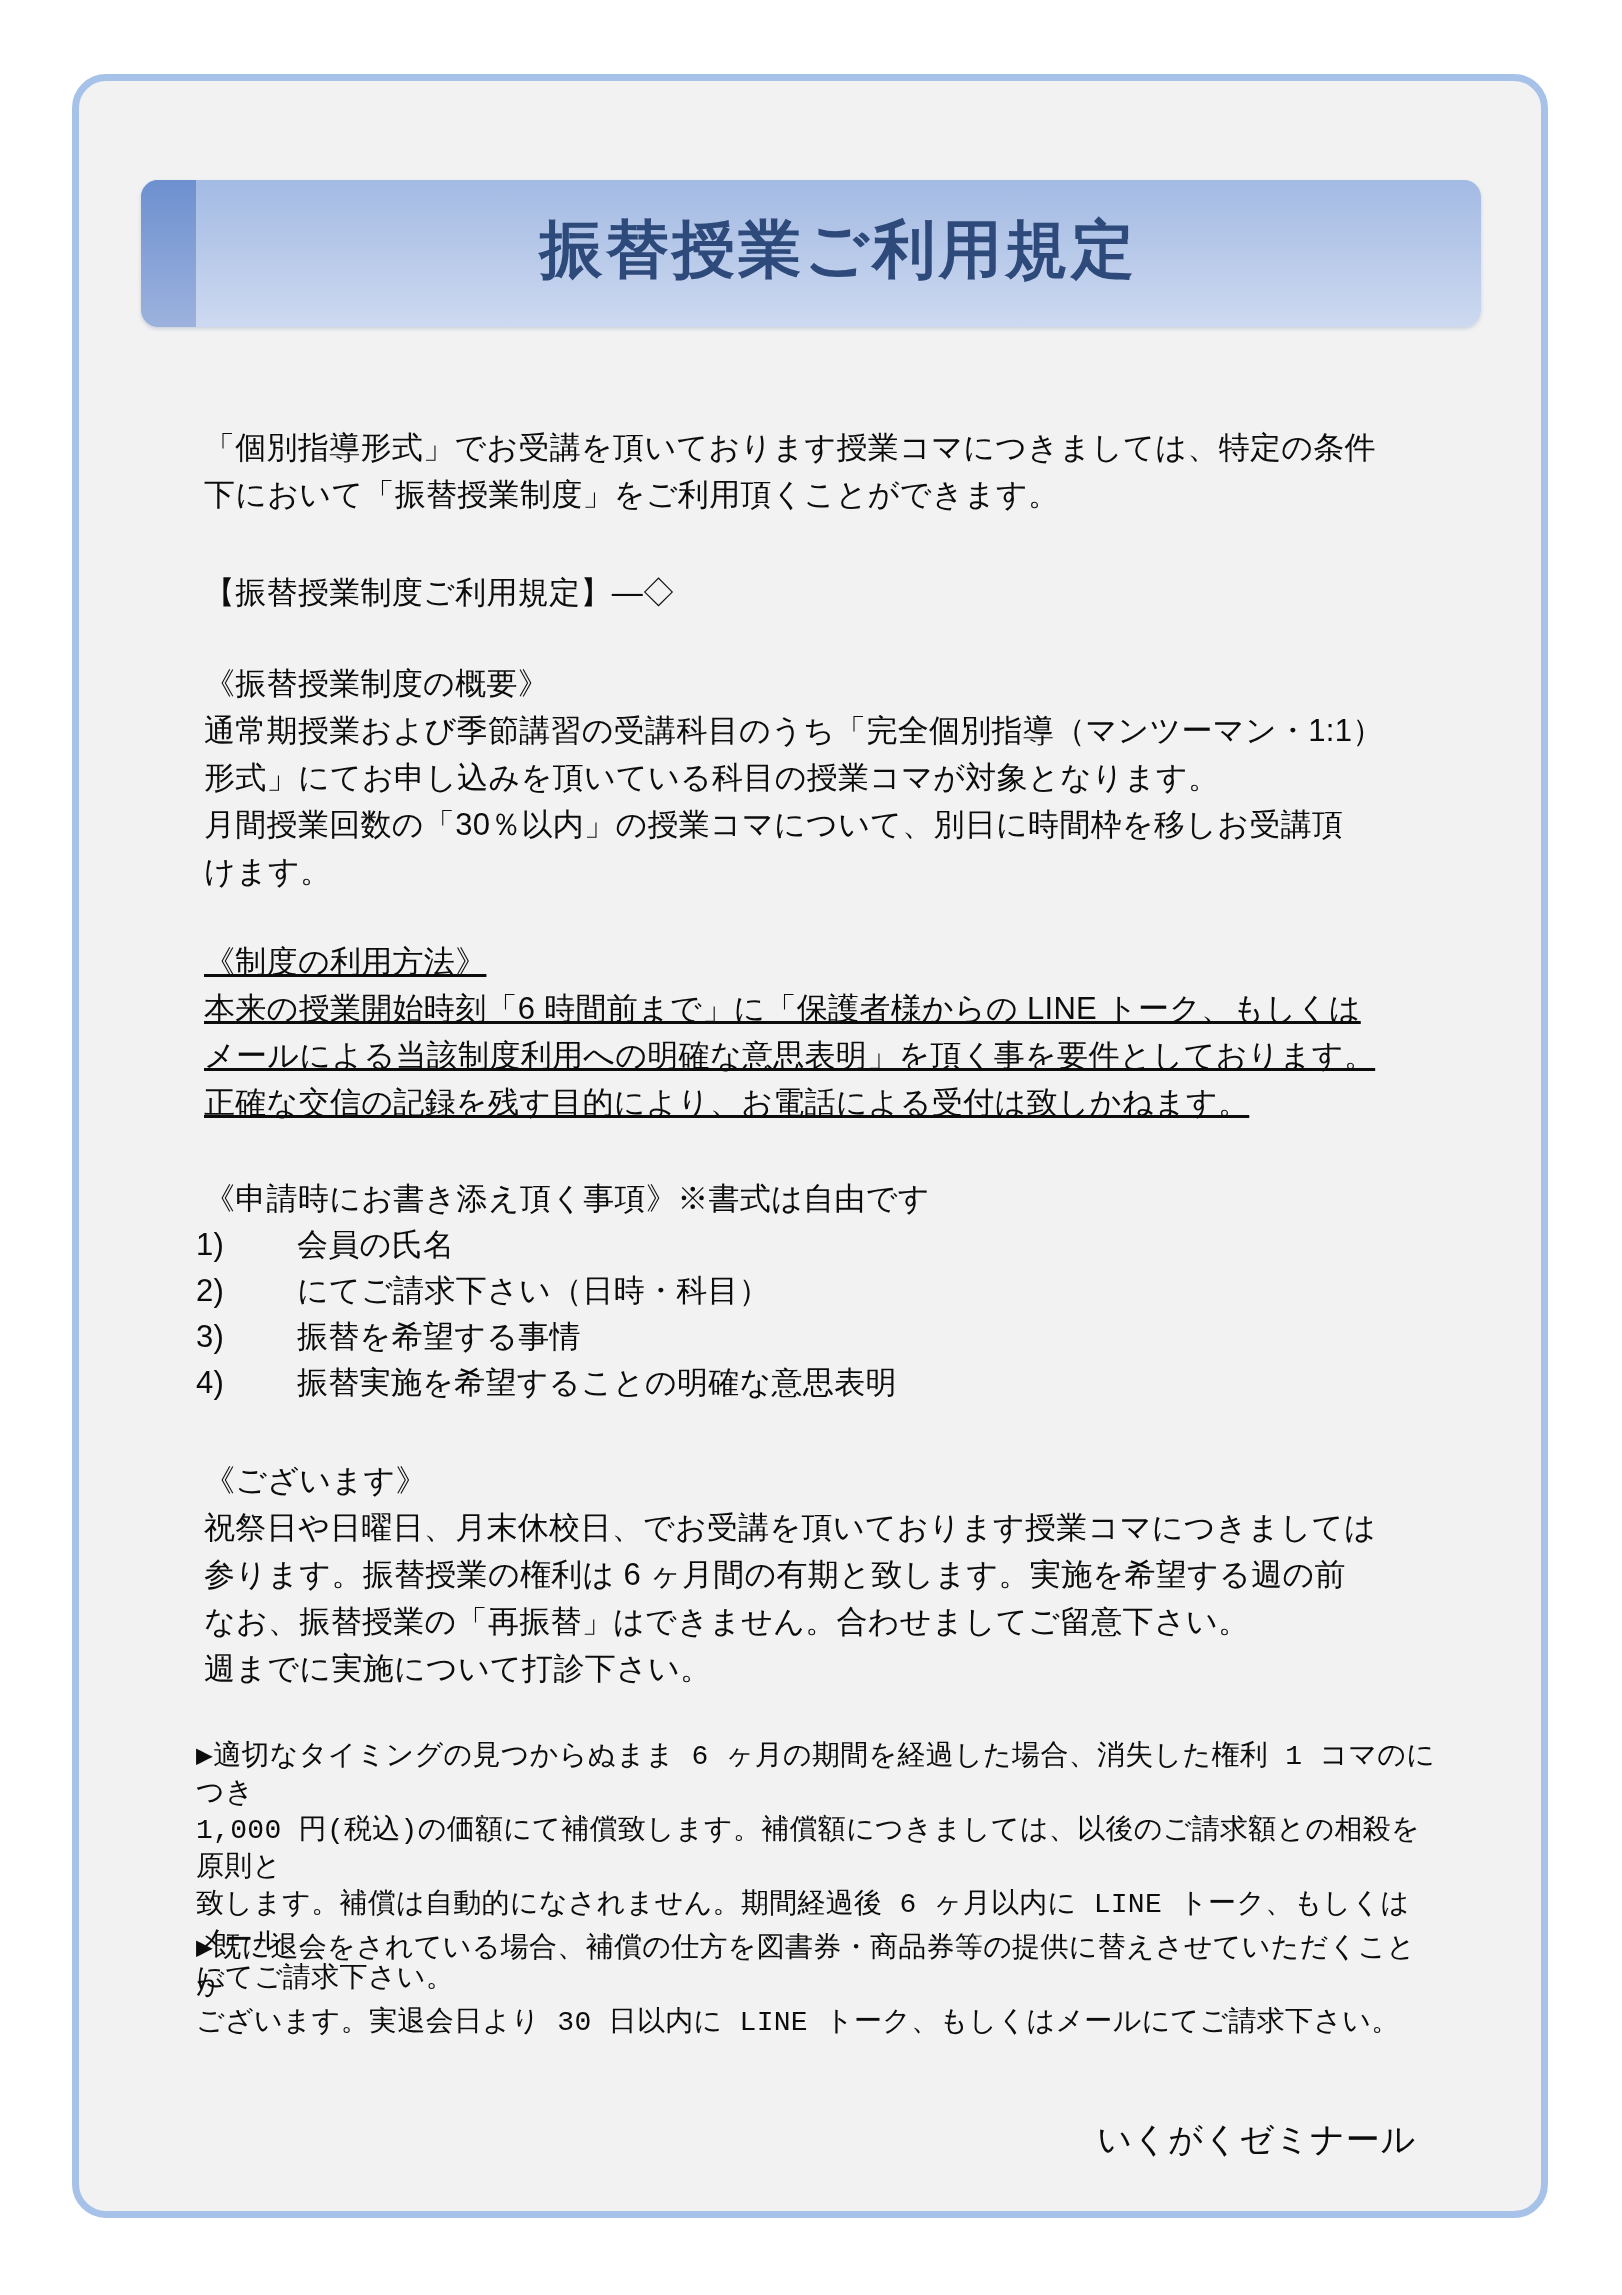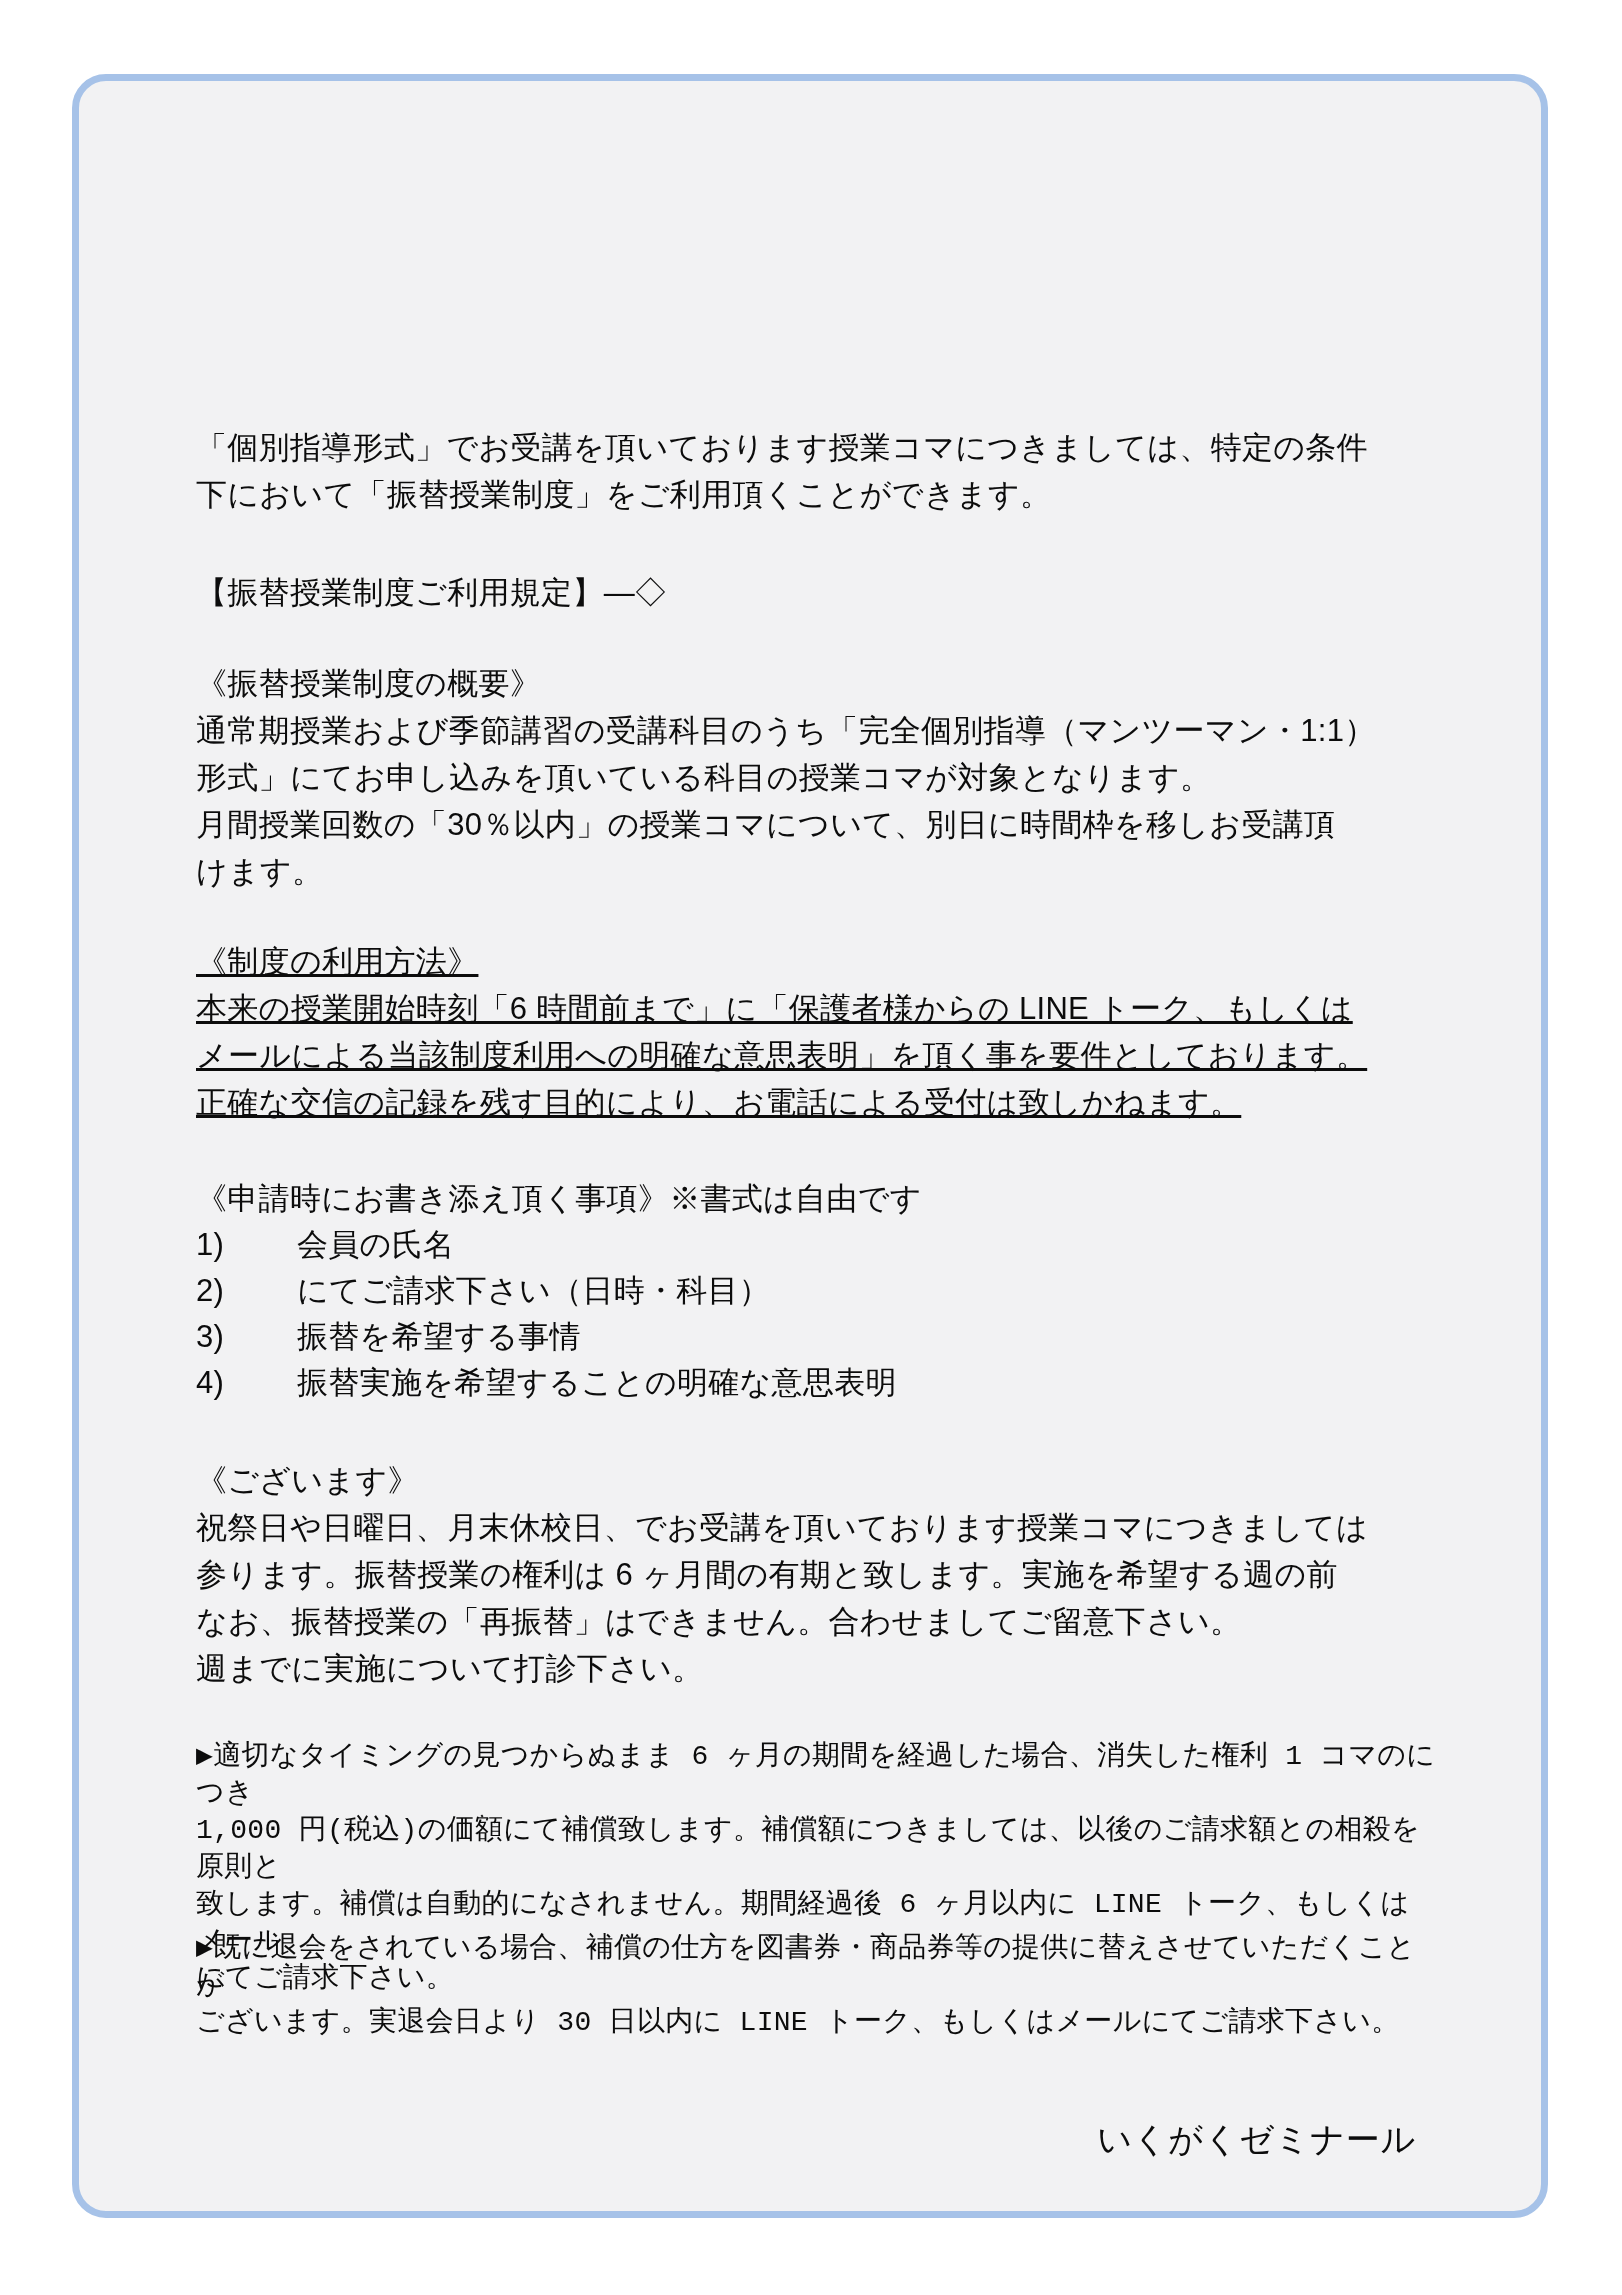--- a/index.html
+++ b/index.html
@@ -58,21 +58,21 @@
     color:var(--title-color);
   }
   .block{
     position:absolute;
     left:196px;
     width:1240px;
     font-size:31px;
     line-height:47px;
     letter-spacing:0.3px;
   }
-  .block .line{white-space:nowrap;}
+  .block .line{white-space:nowrap;margin-left:8px;}
   .intro{top:424px;}
   .rule-heading{top:569px;}
   .sec-overview{top:660px;}
   .sec-howto{top:938px;text-decoration:underline;}
   .sec-apply{top:1175px;}
   .sec-apply .item{display:flex;line-height:46px;}
   .sec-apply .num{width:101px;flex:0 0 101px;}
   .sec-notice{top:1457px;}
   .note{
     position:absolute;
@@ -93,20 +93,24 @@
     letter-spacing:0.7px;
   }
 </style>
 </head>
 <body>
 
 <div class="page">
 
   <div class="sheet"></div>
 
+  <div class="banner">
+    <div class="banner-strip"></div>
+    <h1>振替授業ご利用規定</h1>
+  </div>
 
   <div class="block intro">
     <div class="line">「個別指導形式」でお受講を頂いております授業コマにつきましては、特定の条件</div>
     <div class="line">下において「振替授業制度」をご利用頂くことができます。</div>
   </div>
 
   <div class="block rule-heading">
     <div class="line">【振替授業制度ご利用規定】―◇</div>
   </div>
 

